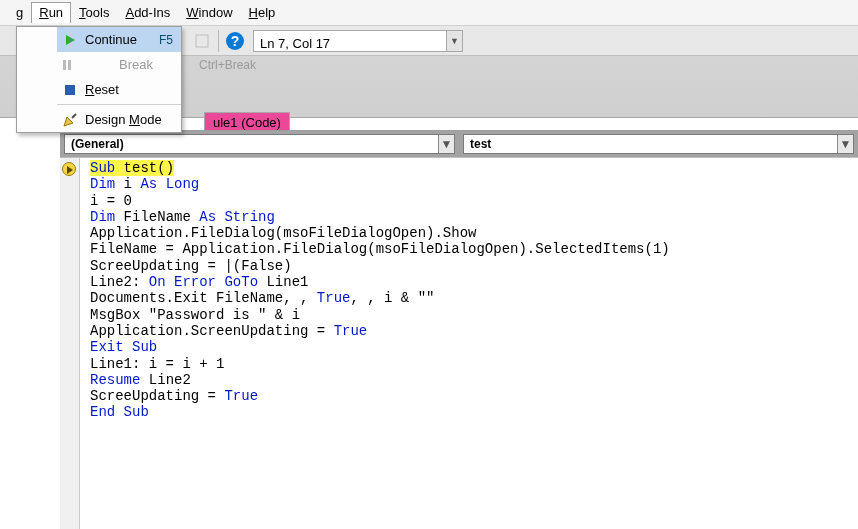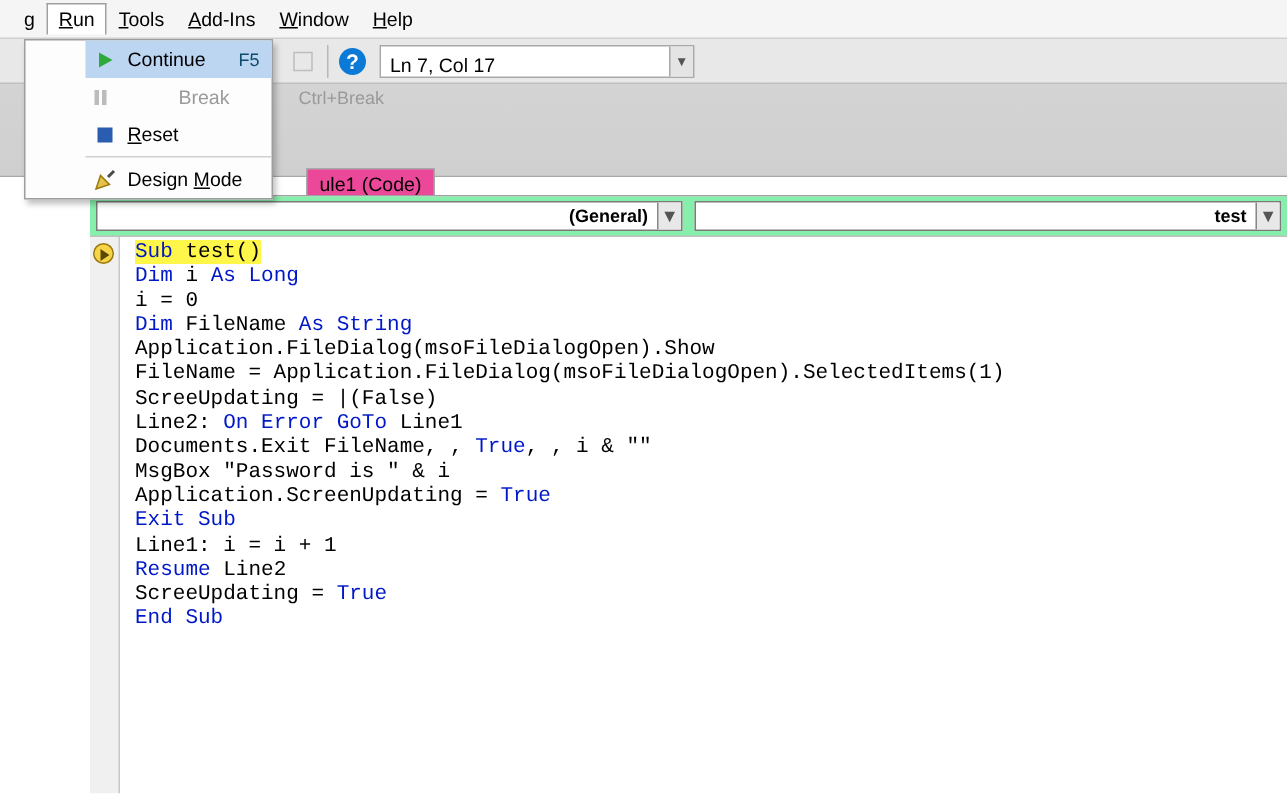--- a/index.html
+++ b/index.html
@@ -112,23 +112,22 @@
   
   .code-container {
     position:absolute;
     top: 130px; left: 60px; right: 0; bottom: 0;
     background:#fff;
     border-top:1px solid #a0a0a0;
   }
   .combo-row {
     display:flex; gap:8px;
     padding:3px 4px;
-    background:#86efac;
+    background:#a3a3a3;
     border-bottom:1px solid #c0c0c0;
-    text-align:right;
   }
   .combo {
     flex:1; display:flex; align-items:center;
     border:1px solid #7a7a7a; background:#fff; height:20px;
   }
   .combo span { padding:0 6px; flex:1; font-size:12px; font-weight:bold;}
   .combo .dd {
     width:16px;height:100%;background:#e8e8e8;
     border-left:1px solid #888;
     display:flex;align-items:center;justify-content:center;

